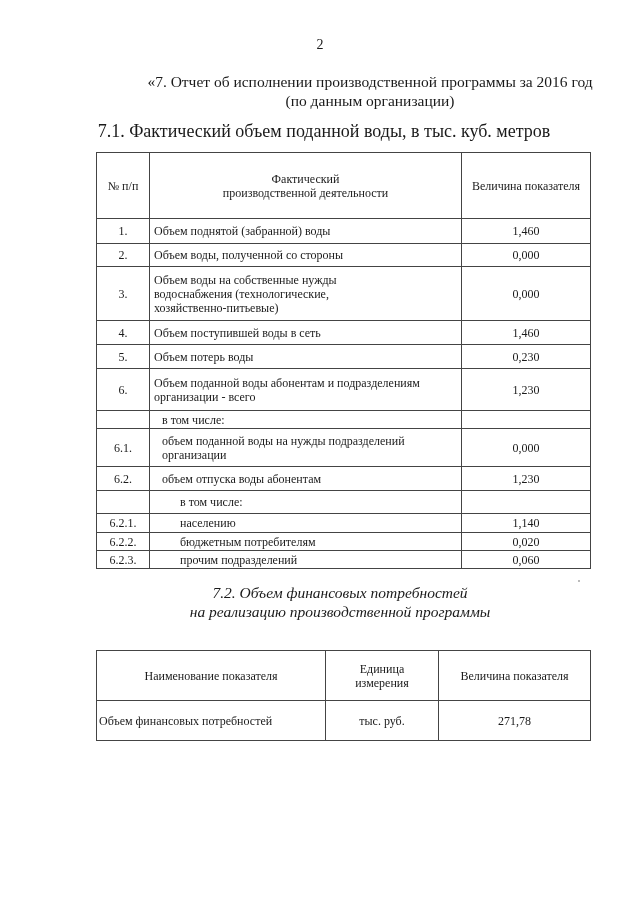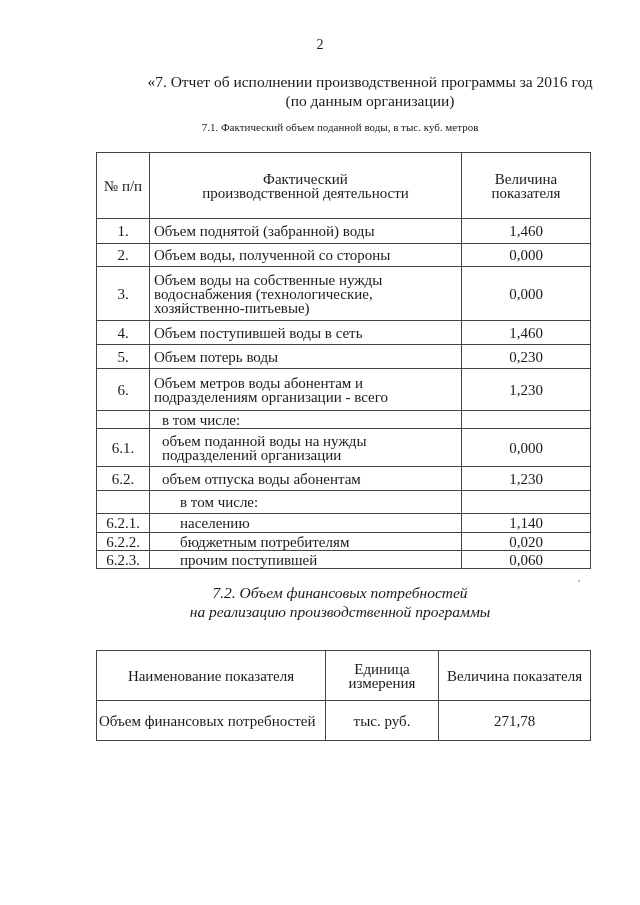--- a/index.html
+++ b/index.html
@@ -1,24 +1,24 @@
 <!DOCTYPE html>
 <html><head>
 <meta charset="utf-8">
 <style>
   html, body { margin:0; padding:0; background:#ffffff; }
   body { width:640px; height:905px; position:relative; overflow:hidden;
          font-family:"Liberation Serif", "DejaVu Serif", serif; color:#1a1a1a; }
   .abs { position:absolute; }
   .page-num { left:0; width:640px; top:37px; text-align:center; font-size:14px; }
   .title1 { left:130px; width:480px; top:64px; text-align:center; font-size:15.5px; line-height:19px;margin-top:8px; }
-  .title2 { left:100px; width:480px; top:121px; text-align:center; font-size:11px; }
+  .title2 { left:84px; width:480px; top:121px; text-align:center; font-size:18px; }
   .title3 { left:100px; width:480px; top:583px; text-align:center; font-size:15.5px; line-height:19px;font-style:italic; }
 
-  table { position:absolute; border-collapse:collapse; table-layout:fixed; font-size:15px; line-height:14px; }
+  table { position:absolute; border-collapse:collapse; table-layout:fixed; font-size:12px; line-height:14px; }
   td, th { border:1px solid #444; padding:0 4px; font-weight:normal; vertical-align:middle; }
   #t1 { left:96px; top:152px; width:494px; }
   #t2 { left:96px; top:650px; width:494px;border-radius:30px; }
   .c { text-align:center; }
   .l { text-align:left; }
   .ind1 { padding-left:12px; }
   .ind2 { padding-left:30px; }
   .stray { left:578px; top:580px; width:2px; height:2px; background:#bbb; }
 </style>
 </head>
@@ -66,21 +66,21 @@
     <td class="l">Объем поступившей воды в сеть</td>
     <td class="c">1,460</td>
   </tr>
   <tr style="height:24px">
     <td class="c">5.</td>
     <td class="l">Объем потерь воды</td>
     <td class="c">0,230</td>
   </tr>
   <tr style="height:42px">
     <td class="c">6.</td>
-    <td class="l" style="padding-right:10px">Объем метров воды абонентам и подразделениям организации - всего</td>
+    <td class="l" style="padding-right:10px">Объем поданной воды абонентам и подразделениям организации - всего</td>
     <td class="c">1,230</td>
   </tr>
   <tr style="height:18px">
     <td class="c"></td>
     <td class="l ind1">в том числе:</td>
     <td class="c"></td>
   </tr>
   <tr style="height:38px">
     <td class="c">6.1.</td>
     <td class="l ind1" style="padding-right:20px">объем поданной воды на нужды подразделений организации</td>
@@ -101,21 +101,21 @@
     <td class="l ind2">населению</td>
     <td class="c">1,140</td>
   </tr>
   <tr style="height:18px">
     <td class="c">6.2.2.</td>
     <td class="l ind2">бюджетным потребителям</td>
     <td class="c">0,020</td>
   </tr>
   <tr style="height:18px">
     <td class="c">6.2.3.</td>
-    <td class="l ind2">прочим поступившей</td>
+    <td class="l ind2">прочим подразделений</td>
     <td class="c">0,060</td>
   </tr>
 </tbody>
   </table>
 
 <div class="abs stray"></div>
 
 <div class="abs title3">
   <div>7.2. Объем финансовых потребностей</div>
   <div>на  реализацию производственной программы</div>

